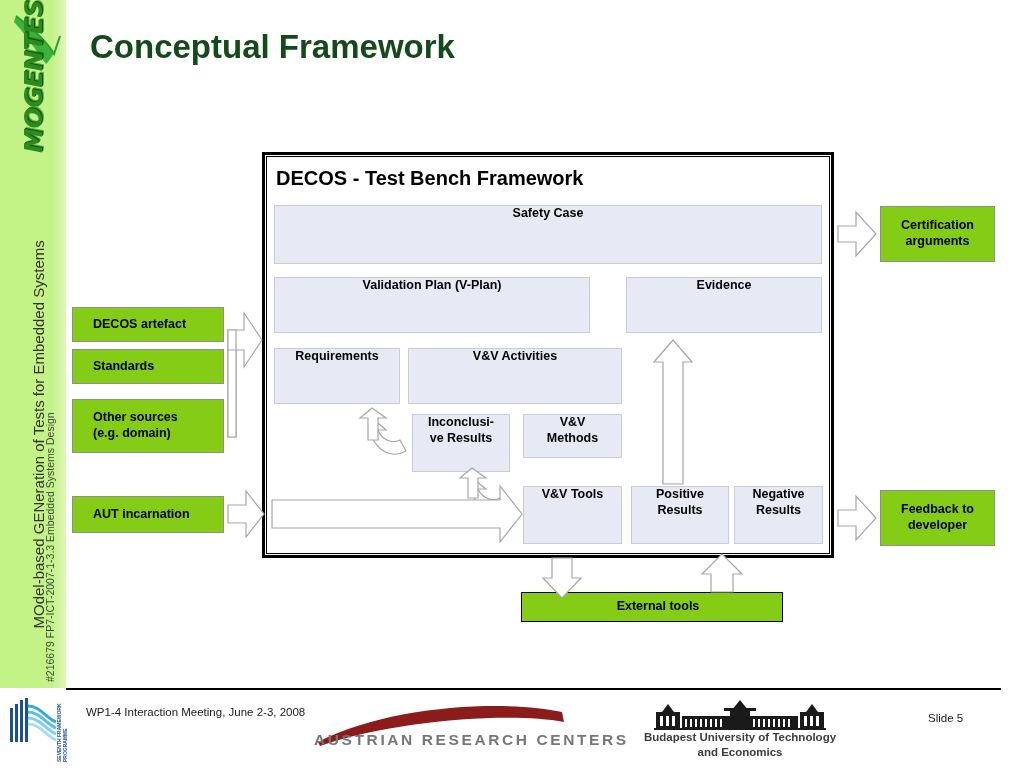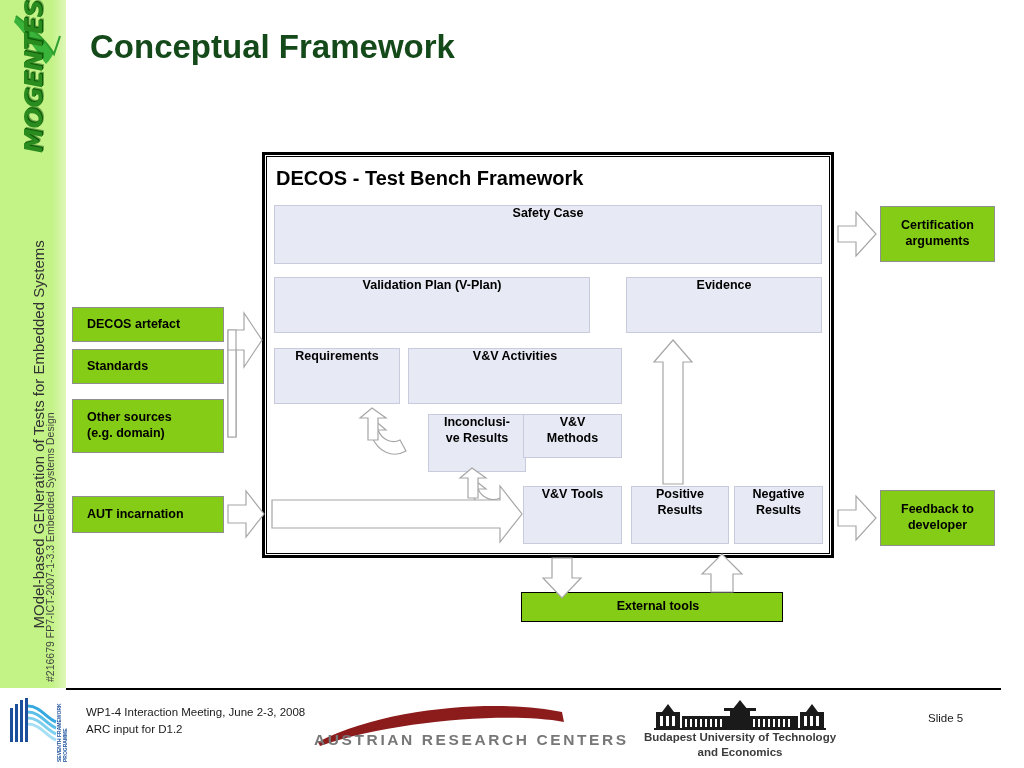--- a/index.html
+++ b/index.html
@@ -95,21 +95,21 @@
     position: absolute;
     background: #84cc16;
     border: 1px solid #8f8f8f;
     box-sizing: border-box;
     display: flex;
     align-items: center;
     font-size: 12.5px;
     font-weight: bold;
     line-height: 1.25;
   }
-  .wbox.left-pad { padding-left: 14px; }
+  .wbox.left-pad { padding-left: 20px; }
   .wbox.centered { justify-content: center; text-align: center; }
 
   
   .bbox {
     position: absolute;
     background: #e7eaf5;
     border: 1px solid #c7cbdc;
     box-sizing: border-box;
     display: flex;
     justify-content: center;
@@ -278,21 +278,21 @@
 </div>
 
 <div class="bbox" style="left:274px; top:348px; width:126px; height:56px;">
   <span>Requirements</span>
 </div>
 
 <div class="bbox" style="left:408px; top:348px; width:214px; height:56px;">
   <span>V&amp;V Activities</span>
 </div>
 
-<div class="bbox" style="left:428px; top:414px; width:98px; height:58px; white-space:pre-line;">
+<div class="bbox" style="left:412px; top:414px; width:98px; height:58px; white-space:pre-line;">
   <span>Inconclusi-
 ve Results</span>
 </div>
 
 <div class="bbox" style="left:523px; top:414px; width:99px; height:44px; white-space:pre-line;">
   <span>V&amp;V
 Methods</span>
 </div>
 
 <div class="bbox" style="left:523px; top:486px; width:99px; height:58px;">
@@ -363,21 +363,20 @@
     <path d="M20 20 C 32 20, 38 32, 48 36" stroke="#58bfe8" stroke-width="3" fill="none"></path>
     <path d="M20 26 C 32 26, 38 38, 48 42" stroke="#7fd0ef" stroke-width="3" fill="none"></path>
     <path d="M20 32 C 32 32, 38 44, 48 48" stroke="#a6dff5" stroke-width="3" fill="none"></path>
   </g>
   <text x="53" y="70" transform="rotate(-90 53 70)" font-family="Liberation Sans, sans-serif" font-size="5" font-weight="bold" fill="#1b4f9c">SEVENTH FRAMEWORK</text>
   <text x="59" y="70" transform="rotate(-90 59 70)" font-family="Liberation Sans, sans-serif" font-size="5" font-weight="bold" fill="#1b4f9c">PROGRAMME</text>
 </svg>
 
 <div id="footer-meta">
   <div>WP1-4 Interaction Meeting, June 2-3, 2008</div>
-  <div>ARC input for D1.2</div>
 </div>
 
 <svg id="arc-logo" viewBox="0 0 296 62">
   <path d="M6 42 C 80 4, 196 0, 250 12 L 252 22 C 198 12, 84 20, 8 46 Z" fill="#8c1c1c"></path>
 </svg>
 <div id="arc-text">AUSTRIAN RESEARCH CENTERS</div>
 
 <svg id="bme-logo" viewBox="0 0 176 34">
   <g fill="#1a1a1a">
     <rect x="4" y="14" width="24" height="18"></rect>

